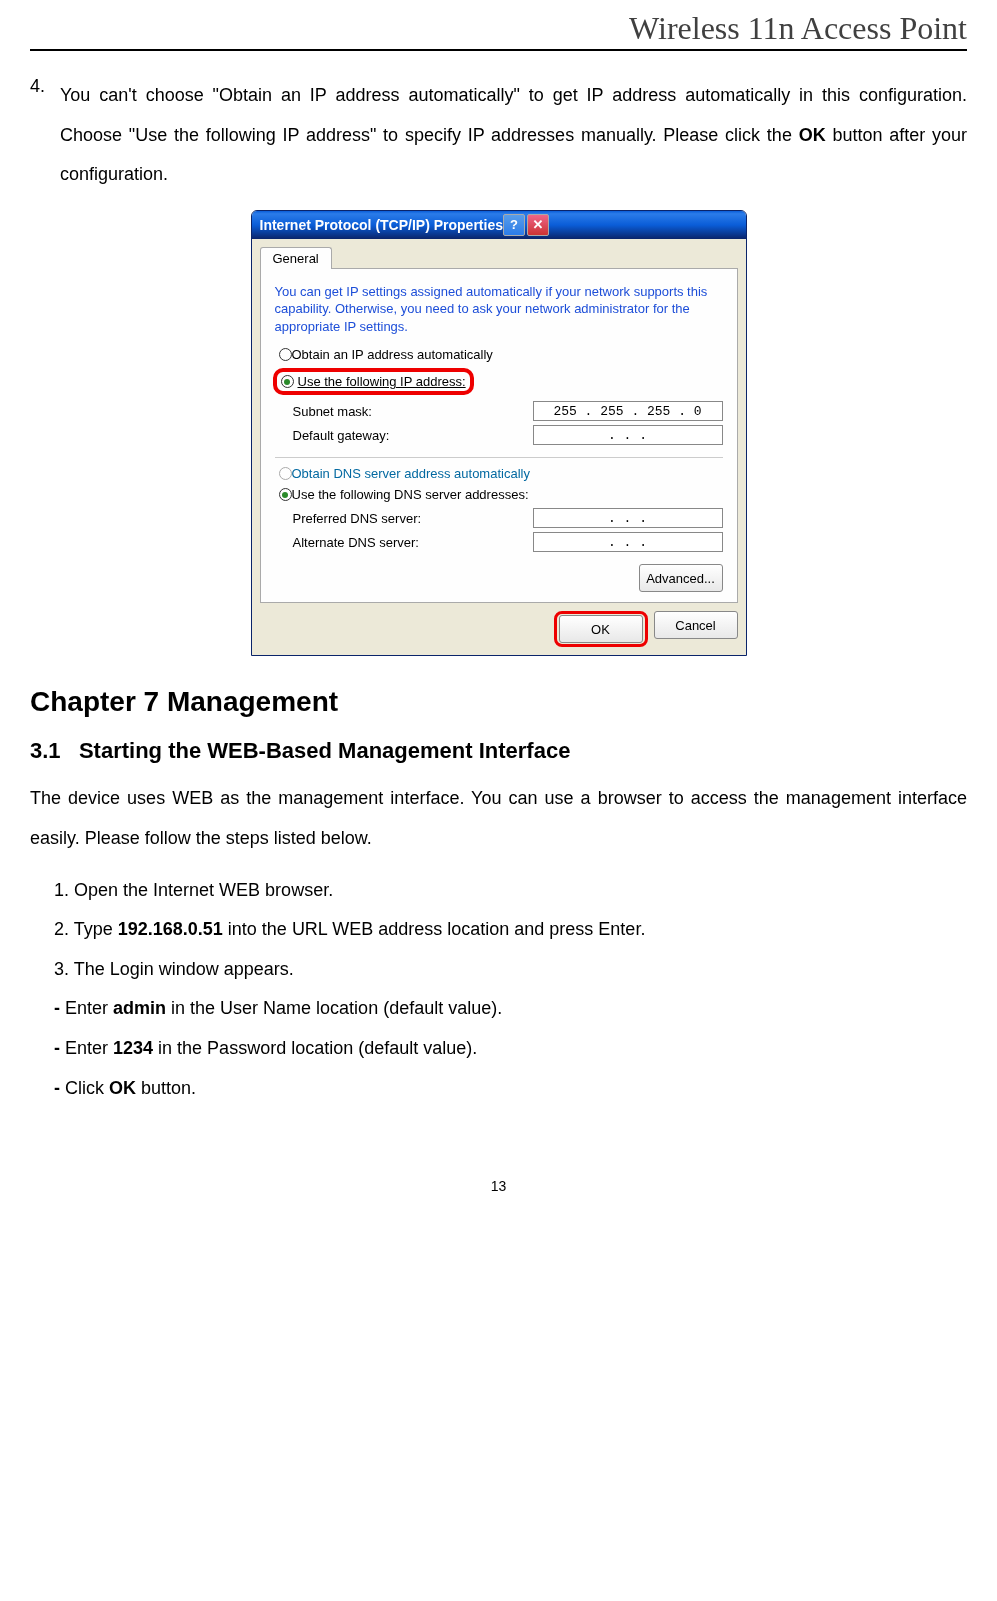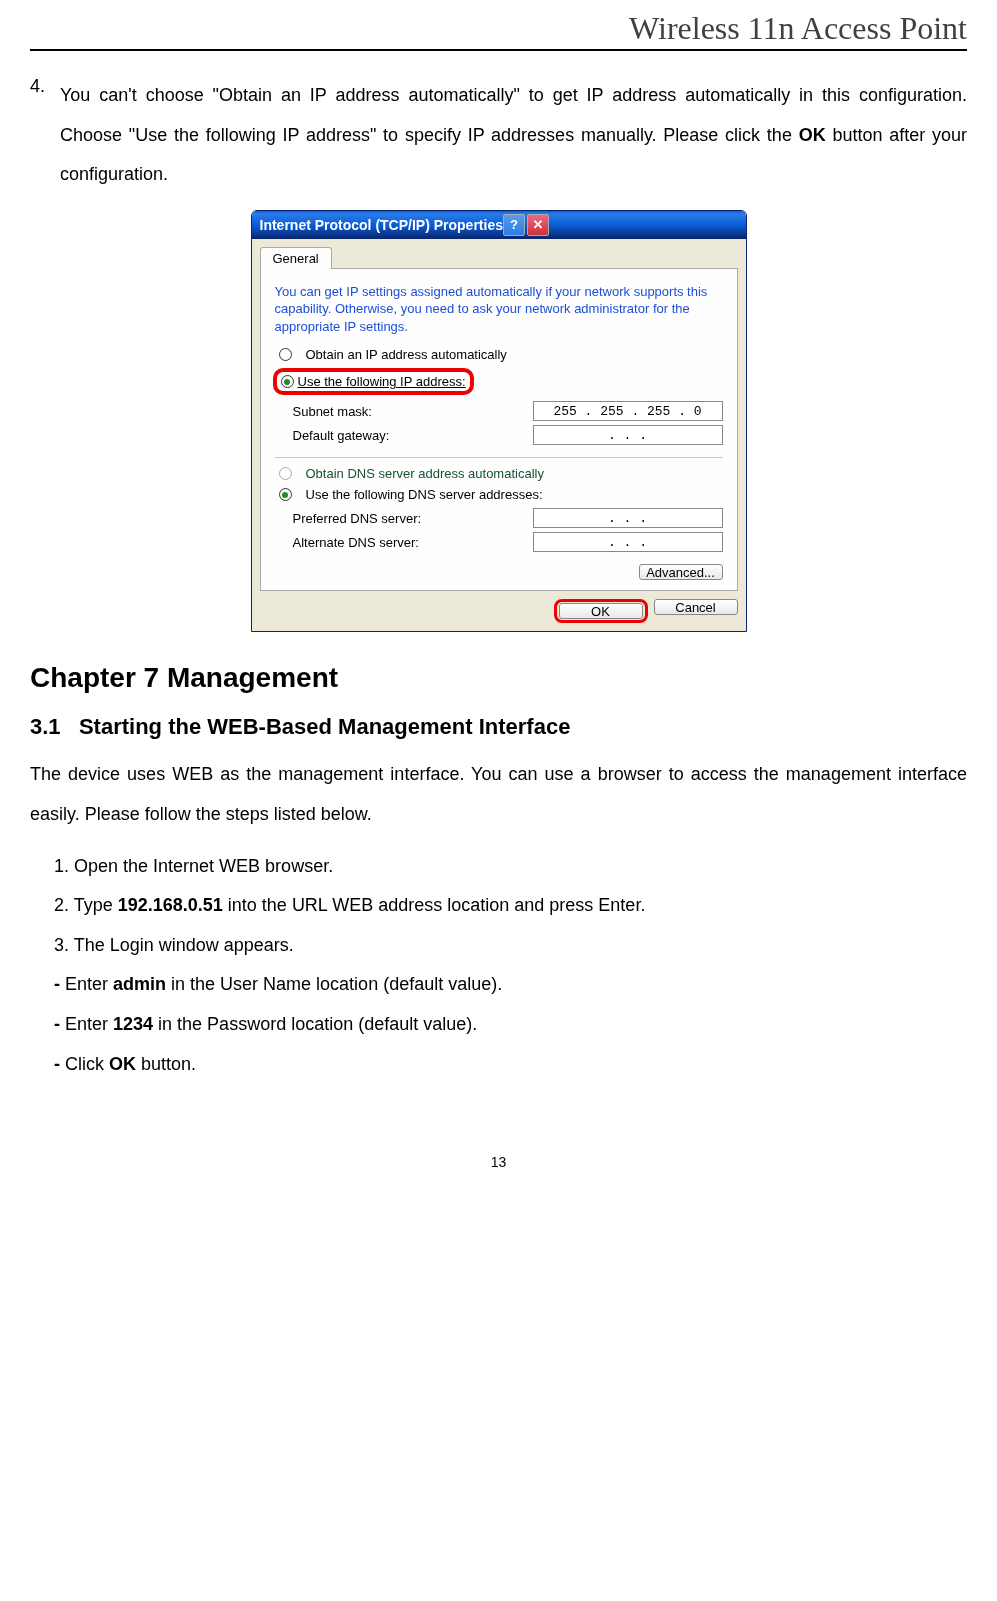--- a/index.html
+++ b/index.html
@@ -109,21 +109,21 @@
     }
     .info-text {
       font-size: 13px;
       color: #1d4ed8;
       line-height: 1.35;
       margin-bottom: 12px;
     }
     .radio-row {
       display: flex;
       align-items: center;
-      gap: 14px;
+      gap: 0;
       font-size: 13px;
       margin-bottom: 6px;
       padding-left: 4px;
     }
     .radio-circle {
       width: 13px;
       height: 13px;
       border: 1px solid #333;
       border-radius: 50%;
       display: flex;
@@ -131,21 +131,21 @@
       justify-content: center;
       flex-shrink: 0;
     }
     .radio-circle.checked::after {
       content: "";
       width: 6px;
       height: 6px;
       background: #2a8a2a;
       border-radius: 50%;
     }
-    .disabled { color: #14532d; }
+    .disabled { color: #0369a1; }
     .disabled .radio-circle { border-color: #aaa; }
     .field-row {
       display: flex;
       align-items: center;
       justify-content: space-between;
       margin-bottom: 4px;
       padding-left: 18px;
     }
     .field-label {
       font-size: 13px;
@@ -177,21 +177,21 @@
       padding-top: 8px;
     }
     .btn-row {
       display: flex;
       justify-content: flex-end;
       gap: 6px;
       margin-top: 12px;
     }
     .winbtn {
       min-width: 84px;
-      height: 16px;
+      height: 28px;
       background: linear-gradient(to bottom, #fff, #e8e8e8);
       border: 1px solid #888;
       border-radius: 3px;
       font-size: 13px;
       display: flex;
       align-items: center;
       justify-content: center;
     }
     .ok-highlight {
       border: 3px solid #e00;

